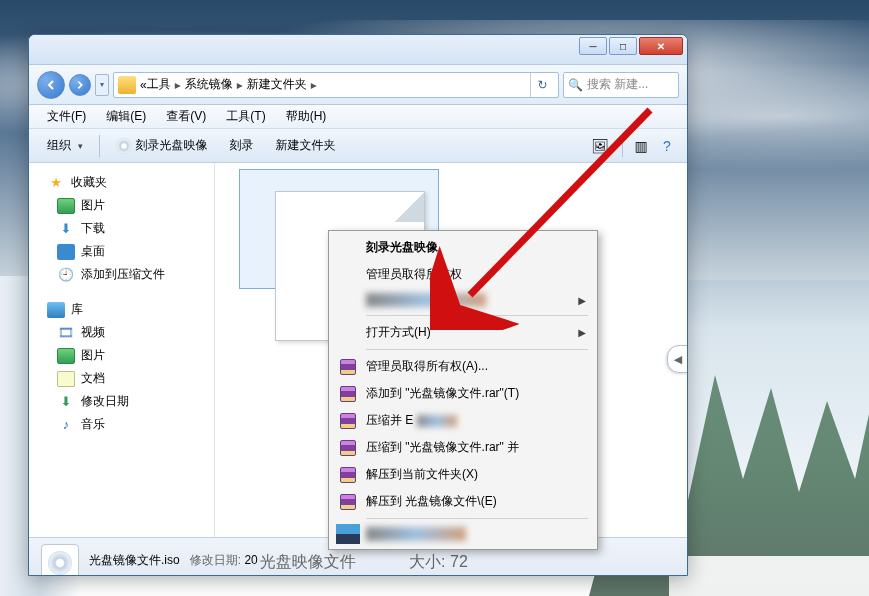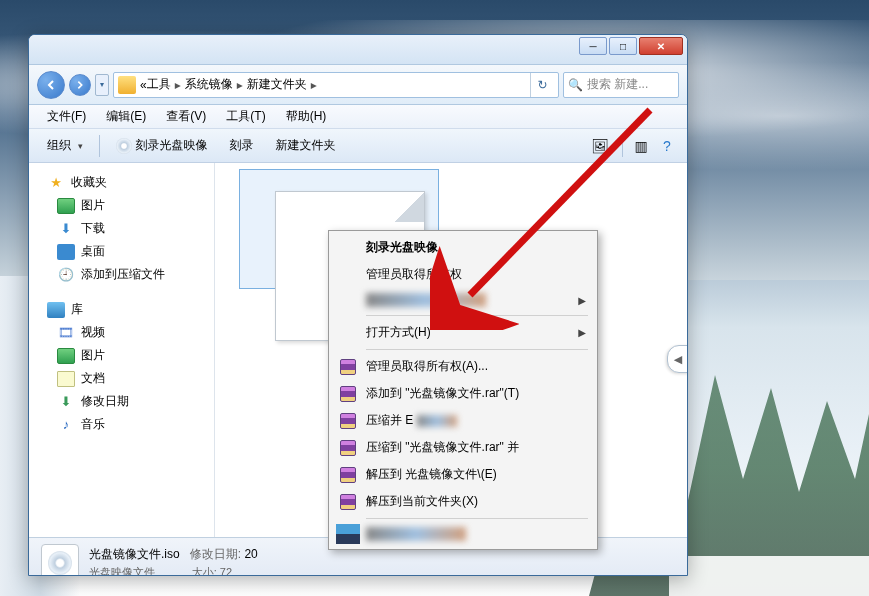--- a/index.html
+++ b/index.html
@@ -59,23 +59,23 @@
 .ticon.music { color:#2a6ac0; }
 
 .filearea { flex: 1; background: #fff; position: relative; padding: 14px; }
 .file-tile { width: 200px; height: 120px; border: 1px solid #7ab0e0; background: #e8f2fc; padding: 12px; position: absolute; left: 24px; top: 6px; }
 .file-thumb { width: 150px; height: 150px; background: #fff; border: 1px solid #c0c8d0; box-shadow: 2px 2px 4px rgba(0,0,0,0.15); margin: 12px auto 0; position: absolute; left: 60px; top: 16px; }
 .file-thumb::before { content:""; position:absolute; top:0; right:0; width:30px; height:30px; background:linear-gradient(135deg,#fff 50%, #d0d8e0 50%); }
 
 .statusbar { height: 50px; background: linear-gradient(to bottom, #f0f4fa, #e0e8f4); border-top: 1px solid #c0d0e0; display: flex; align-items: center; padding: 4px 12px; font-size: 12px; gap: 10px; }
 .status-icon { width: 38px; height: 38px; background: #fff; border: 1px solid #c0c8d0; border-radius: 4px; display:flex;align-items:center;justify-content:center; }
 .status-disc { width:24px; height:24px; border-radius:50%; background:radial-gradient(circle, #fff 20%, #c0d0e0 30%, #e8f0f8 60%, #a0b0c0 100%); }
-.status-text { display: flex; flex-direction: column; gap: 2px; }
+.status-text { display: flex; flex-direction: row; gap: 2px; }
 .status-label { color: #666; }
-.status-meta { color: #666; font-size: 11px; }
+.status-meta { color: #666; font-size: 16px; }
 
 .context-menu { position: absolute; left: 328px; top: 230px; width: 270px; background: #f4f4f4; border: 1px solid #9a9a9a; box-shadow: 3px 3px 8px rgba(0,0,0,0.3); font-size: 12px; padding: 3px; }
 .ctx-item { display: flex; align-items: center; padding: 5px 8px 5px 34px; cursor: pointer; position: relative; min-height: 24px; }
 .ctx-item.bold { font-weight: bold; }
 .ctx-sep { height: 1px; background: #d0d0d0; margin: 3px 6px 3px 34px; }
 .ctx-icon { position: absolute; left: 6px; width: 20px; height: 18px; display:flex;align-items:center;justify-content:center; }
 .ctx-arrow { position: absolute; right: 8px; font-size: 10px; color: #444; }
 .rar-icon { background: linear-gradient(to bottom, #d080e0 30%, #8040a0 30%, #8040a0 70%, #f0d080 70%); border:1px solid #604080; border-radius:2px; width:16px; height:16px;}
 .blur-item { filter: blur(3px); background: linear-gradient(to right, #888, #a0c0e0, #d0a080); height: 14px; width: 120px; }
 .ctx-colorbar { position:absolute; left:4px; width:24px; height:20px; background:linear-gradient(to bottom,#4aa0d8 50%,#2a3a5a 50%); }
@@ -263,27 +263,27 @@
   <div class="ctx-item">
       <span class="ctx-icon">
         <span class="rar-icon"></span>
       </span>
       <span>压缩到 "光盘镜像文件.rar" 并</span>
     </div>
   <div class="ctx-item">
       <span class="ctx-icon">
         <span class="rar-icon"></span>
       </span>
+      <span>解压到当前文件夹(X)</span>
+    </div>
+  <div class="ctx-item">
+      <span class="ctx-icon">
+        <span class="rar-icon"></span>
+      </span>
       <span>解压到 光盘镜像文件\(E)</span>
-    </div>
-  <div class="ctx-item">
-      <span class="ctx-icon">
-        <span class="rar-icon"></span>
-      </span>
-      <span>解压到当前文件夹(X)</span>
     </div>
   <div class="ctx-sep"></div>
   <div class="ctx-item">
       <span class="ctx-colorbar"></span>
       <div class="blur-item" style="width:100px"></div>
     </div>
 </div>
 
 <svg class="arrow-svg" width="250" height="230">
   <defs>

